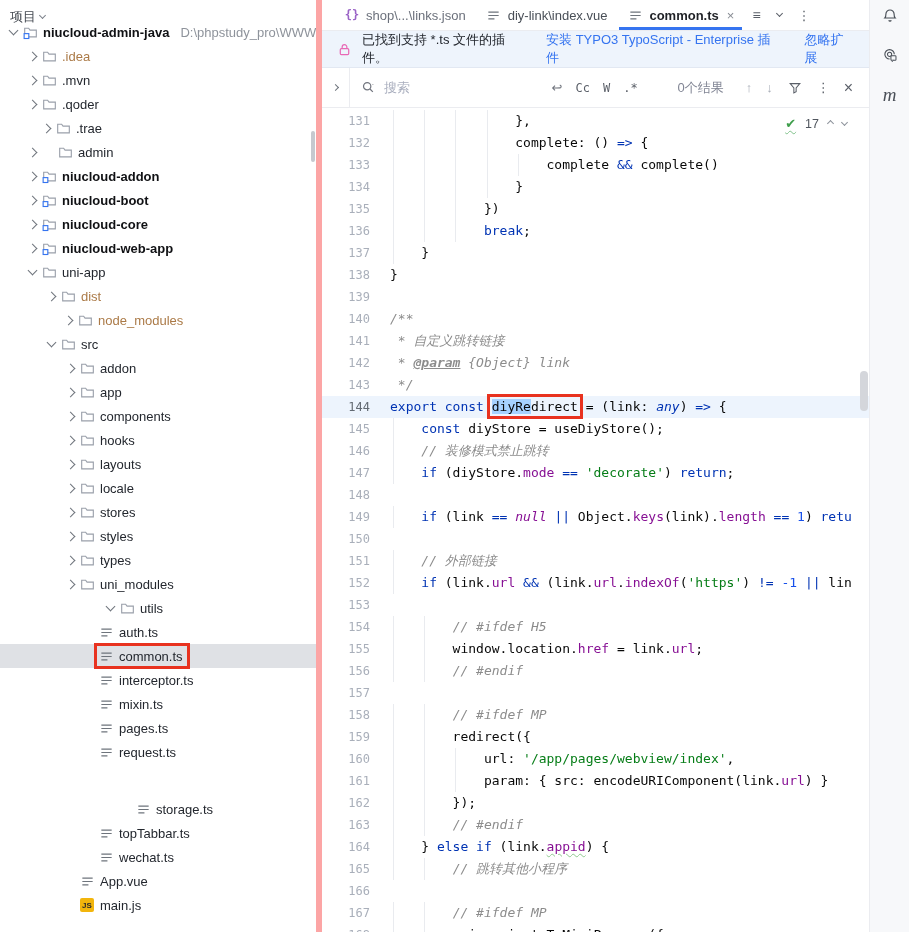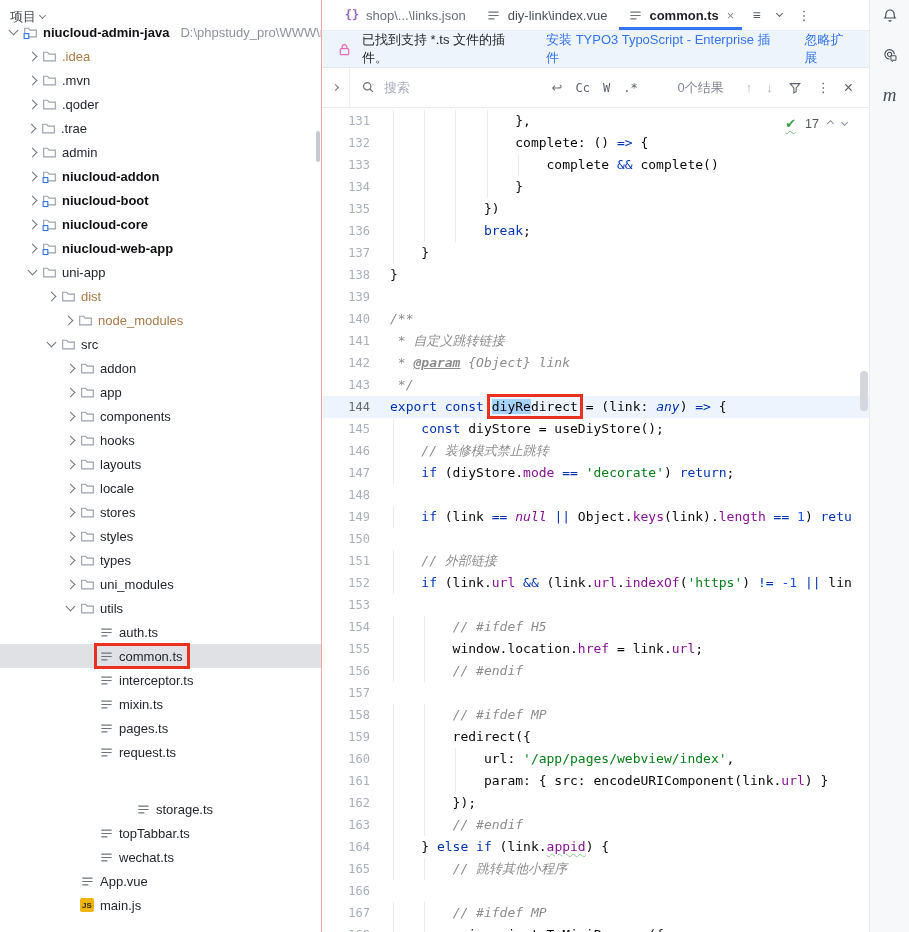--- a/index.html
+++ b/index.html
@@ -1,20 +1,20 @@
 <!DOCTYPE html>
 <html><head>
 <meta charset="utf-8">
 <style>
   * { margin:0; padding:0; box-sizing:border-box; }
   html,body { font-family:"Liberation Sans", sans-serif; background:#fff; }
   .app { position:relative; width:909px; height:932px; overflow:hidden; display:flex; background:#fff; }
 
   
-  .project-panel { width:322px; flex:none; position:relative; border-right:1px solid #fca5a5; overflow:hidden; }
+  .project-panel { width:322px; flex:none; position:relative; border-right:6px solid #fca5a5; overflow:hidden; }
   .panel-header { height:34px; display:flex; align-items:center; padding-left:10px; gap:4px; }
   .panel-title { font-size:13px; color:#454a52; }
   .tree { position:absolute; top:20px; left:0; right:0; }
   .tree-row { height:24px; display:flex; align-items:center; white-space:nowrap; font-size:13px; color:#23272e; }
   .tree-row.selected { background:#dfe1e5; }
   .chev-slot { width:15px; flex:none; display:flex; align-items:center; justify-content:center; }
   .boxwrap { display:inline-flex; align-items:center; gap:5px; padding:2px 4px 2px 1px; }
   .boxwrap.boxed { outline:3px solid #e8321f; outline-offset:0px; }
   .tree-label.bold { font-weight:bold; color:#101114; }
   .tree-label.excluded { color:#ab7a47; }
@@ -146,104 +146,104 @@
           </span>
           <span class="boxwrap">
             <span class="icon16">
               <svg width="15" height="15" viewBox="0 0 16 16" fill="none">
                 <path d="M1.8 3.5h4.2l1.5 2h6.7v7.2H1.8z" stroke="#9aa0aa" stroke-width="1.2"></path>
               </svg>
             </span>
             <span class="tree-label">.qoder</span>
           </span>
         </div>
-        <div class="tree-row" style="padding-left: 24px;">
+        <div class="tree-row" style="padding-left: 39px;">
           <span class="chev-slot">
             <span class="chev r"></span>
           </span>
           <span class="boxwrap">
             <span class="icon16">
               <svg width="15" height="15" viewBox="0 0 16 16" fill="none">
                 <path d="M1.8 3.5h4.2l1.5 2h6.7v7.2H1.8z" stroke="#9aa0aa" stroke-width="1.2"></path>
               </svg>
             </span>
             <span class="tree-label">.trae</span>
           </span>
         </div>
+        <div class="tree-row" style="padding-left: 25px; gap: 16px;">
+          <span class="chev-slot">
+            <span class="chev r"></span>
+          </span>
+          <span class="boxwrap">
+            <span class="icon16">
+              <svg width="15" height="15" viewBox="0 0 16 16" fill="none">
+                <path d="M1.8 3.5h4.2l1.5 2h6.7v7.2H1.8z" stroke="#9aa0aa" stroke-width="1.2"></path>
+              </svg>
+            </span>
+            <span class="tree-label">admin</span>
+          </span>
+        </div>
         <div class="tree-row" style="padding-left: 25px;">
           <span class="chev-slot">
             <span class="chev r"></span>
           </span>
           <span class="boxwrap">
             <span class="icon16">
               <svg width="15" height="15" viewBox="0 0 16 16" fill="none">
                 <path d="M1.8 3.5h4.2l1.5 2h6.7v7.2H1.8z" stroke="#9aa0aa" stroke-width="1.2"></path>
-              </svg>
-            </span>
-            <span class="tree-label">admin</span>
+                <rect x="1.2" y="9.2" width="5" height="5.2" fill="#fff" stroke="#3574f0" stroke-width="1.2"></rect>
+              </svg>
+            </span>
+            <span class="tree-label bold">niucloud-addon</span>
           </span>
         </div>
         <div class="tree-row" style="padding-left: 25px;">
           <span class="chev-slot">
             <span class="chev r"></span>
           </span>
           <span class="boxwrap">
             <span class="icon16">
               <svg width="15" height="15" viewBox="0 0 16 16" fill="none">
                 <path d="M1.8 3.5h4.2l1.5 2h6.7v7.2H1.8z" stroke="#9aa0aa" stroke-width="1.2"></path>
                 <rect x="1.2" y="9.2" width="5" height="5.2" fill="#fff" stroke="#3574f0" stroke-width="1.2"></rect>
               </svg>
             </span>
-            <span class="tree-label bold">niucloud-addon</span>
+            <span class="tree-label bold">niucloud-boot</span>
           </span>
         </div>
         <div class="tree-row" style="padding-left: 25px;">
           <span class="chev-slot">
             <span class="chev r"></span>
           </span>
           <span class="boxwrap">
             <span class="icon16">
               <svg width="15" height="15" viewBox="0 0 16 16" fill="none">
                 <path d="M1.8 3.5h4.2l1.5 2h6.7v7.2H1.8z" stroke="#9aa0aa" stroke-width="1.2"></path>
                 <rect x="1.2" y="9.2" width="5" height="5.2" fill="#fff" stroke="#3574f0" stroke-width="1.2"></rect>
               </svg>
             </span>
-            <span class="tree-label bold">niucloud-boot</span>
+            <span class="tree-label bold">niucloud-core</span>
           </span>
         </div>
         <div class="tree-row" style="padding-left: 25px;">
           <span class="chev-slot">
             <span class="chev r"></span>
           </span>
           <span class="boxwrap">
             <span class="icon16">
               <svg width="15" height="15" viewBox="0 0 16 16" fill="none">
                 <path d="M1.8 3.5h4.2l1.5 2h6.7v7.2H1.8z" stroke="#9aa0aa" stroke-width="1.2"></path>
                 <rect x="1.2" y="9.2" width="5" height="5.2" fill="#fff" stroke="#3574f0" stroke-width="1.2"></rect>
               </svg>
             </span>
-            <span class="tree-label bold">niucloud-core</span>
+            <span class="tree-label bold">niucloud-web-app</span>
           </span>
         </div>
         <div class="tree-row" style="padding-left: 25px;">
           <span class="chev-slot">
-            <span class="chev r"></span>
-          </span>
-          <span class="boxwrap">
-            <span class="icon16">
-              <svg width="15" height="15" viewBox="0 0 16 16" fill="none">
-                <path d="M1.8 3.5h4.2l1.5 2h6.7v7.2H1.8z" stroke="#9aa0aa" stroke-width="1.2"></path>
-                <rect x="1.2" y="9.2" width="5" height="5.2" fill="#fff" stroke="#3574f0" stroke-width="1.2"></rect>
-              </svg>
-            </span>
-            <span class="tree-label bold">niucloud-web-app</span>
-          </span>
-        </div>
-        <div class="tree-row" style="padding-left: 25px;">
-          <span class="chev-slot">
             <span class="chev d"></span>
           </span>
           <span class="boxwrap">
             <span class="icon16">
               <svg width="15" height="15" viewBox="0 0 16 16" fill="none">
                 <path d="M1.8 3.5h4.2l1.5 2h6.7v7.2H1.8z" stroke="#9aa0aa" stroke-width="1.2"></path>
               </svg>
             </span>
             <span class="tree-label">uni-app</span>
           </span>
@@ -410,21 +410,21 @@
           </span>
           <span class="boxwrap">
             <span class="icon16">
               <svg width="15" height="15" viewBox="0 0 16 16" fill="none">
                 <path d="M1.8 3.5h4.2l1.5 2h6.7v7.2H1.8z" stroke="#9aa0aa" stroke-width="1.2"></path>
               </svg>
             </span>
             <span class="tree-label">uni_modules</span>
           </span>
         </div>
-        <div class="tree-row" style="padding-left: 63px;">
+        <div class="tree-row" style="padding-left: 63px; margin-left: 40px;">
           <span class="chev-slot">
             <span class="chev d"></span>
           </span>
           <span class="boxwrap">
             <span class="icon16">
               <svg width="15" height="15" viewBox="0 0 16 16" fill="none">
                 <path d="M1.8 3.5h4.2l1.5 2h6.7v7.2H1.8z" stroke="#9aa0aa" stroke-width="1.2"></path>
               </svg>
             </span>
             <span class="tree-label">utils</span>

